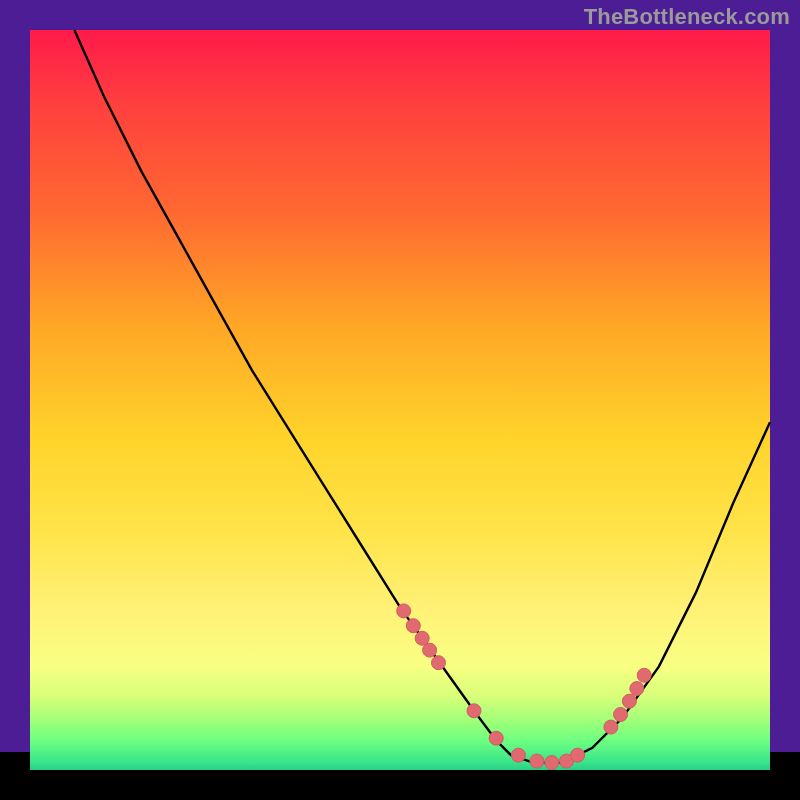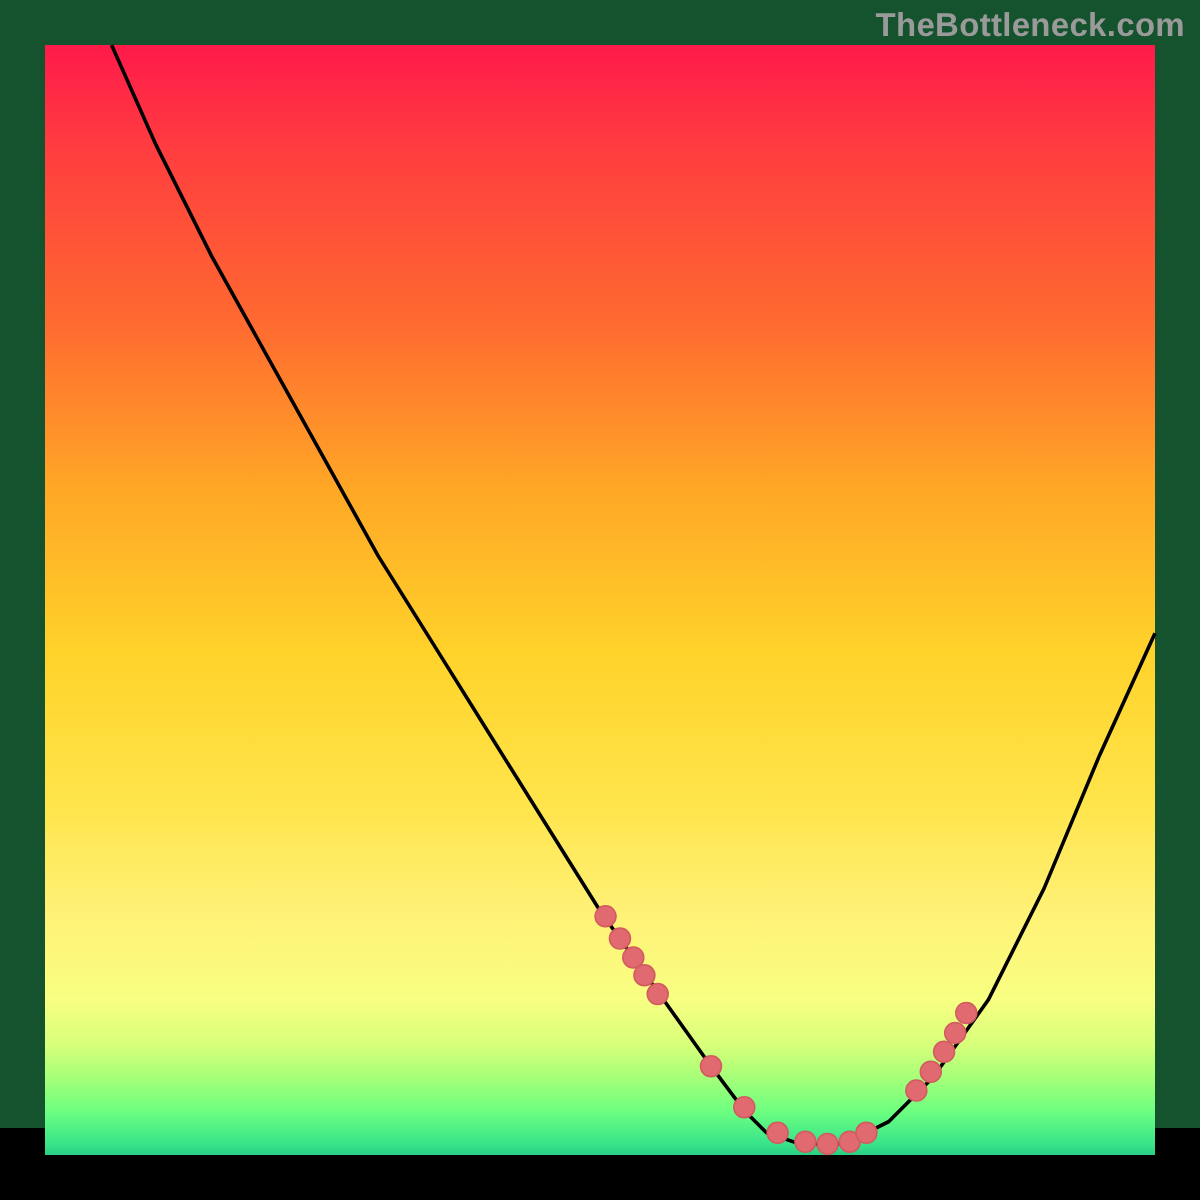--- a/index.html
+++ b/index.html
@@ -7,21 +7,21 @@
     padding: 0;
     width: 800px;
     height: 800px;
     background: #000;
     overflow: hidden;
   }
   .frame {
     position: absolute;
     width: 800px;
     height: 752px;
-    background: #14532d;
+    background: #4c1d95;
   }
   .plot-area {
     position: absolute;
     left: 30px;
     top: 30px;
     width: 740px;
     height: 740px;
     background: linear-gradient(to bottom,
       #ff1a4a 0%,
       #ff3f3f 10%,

